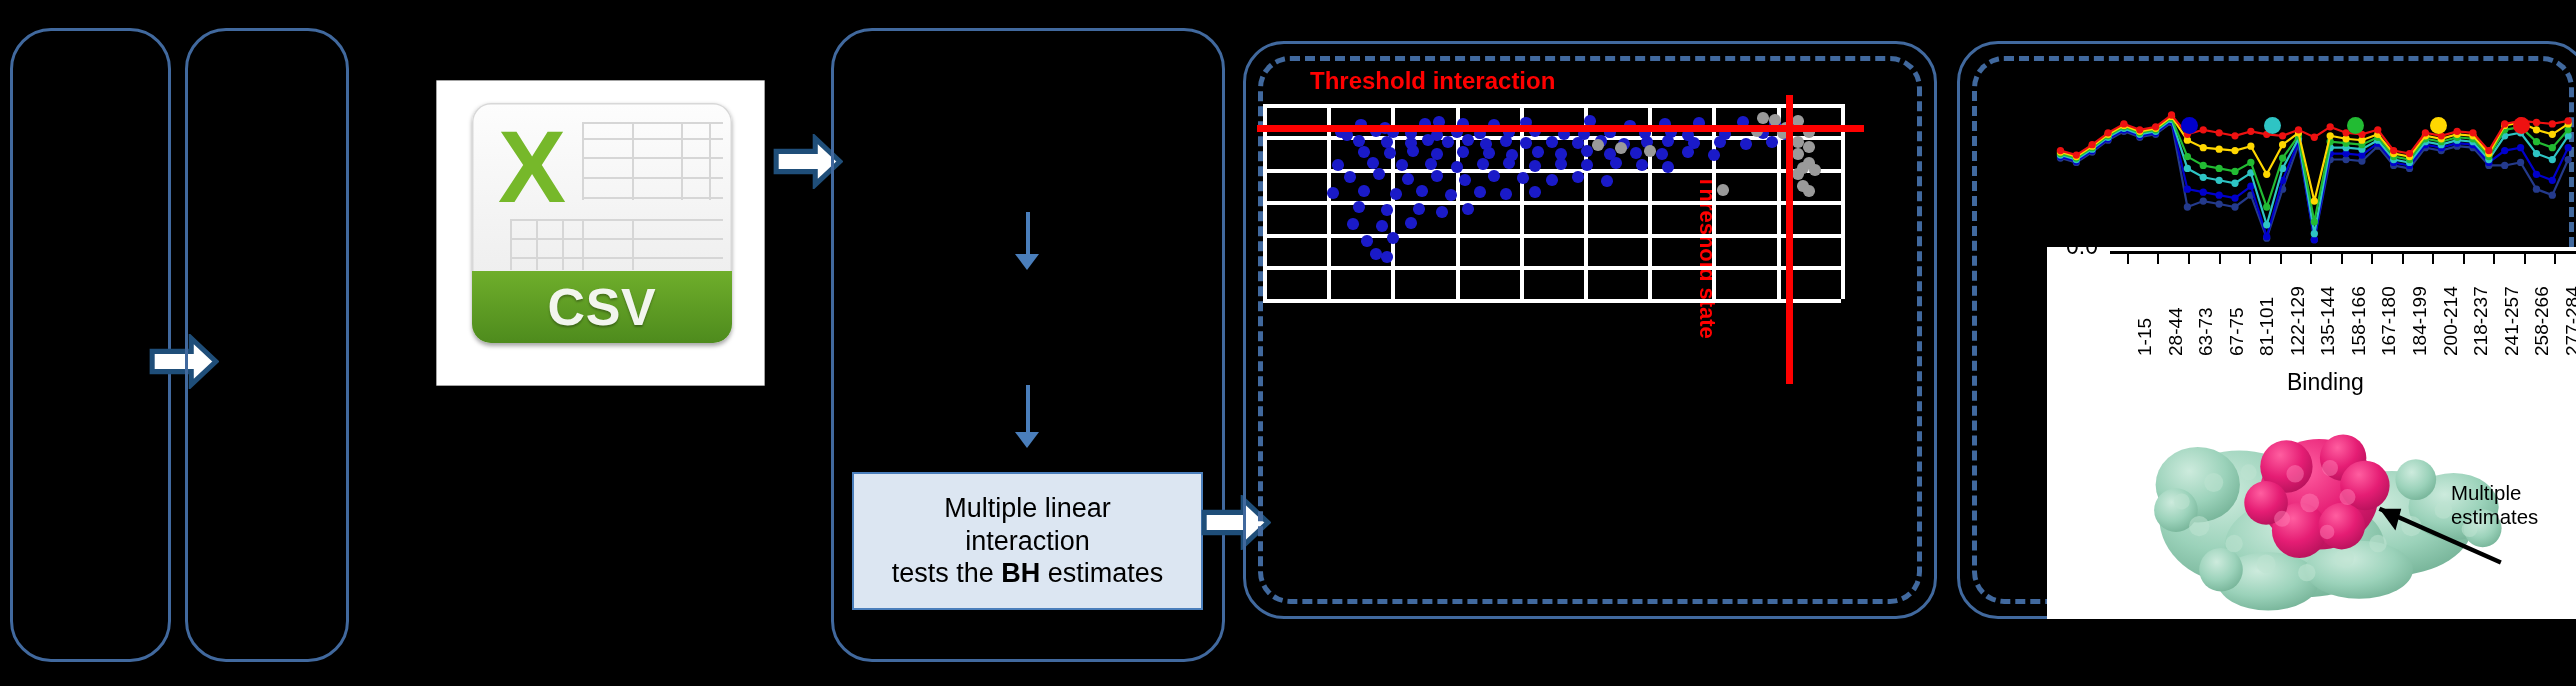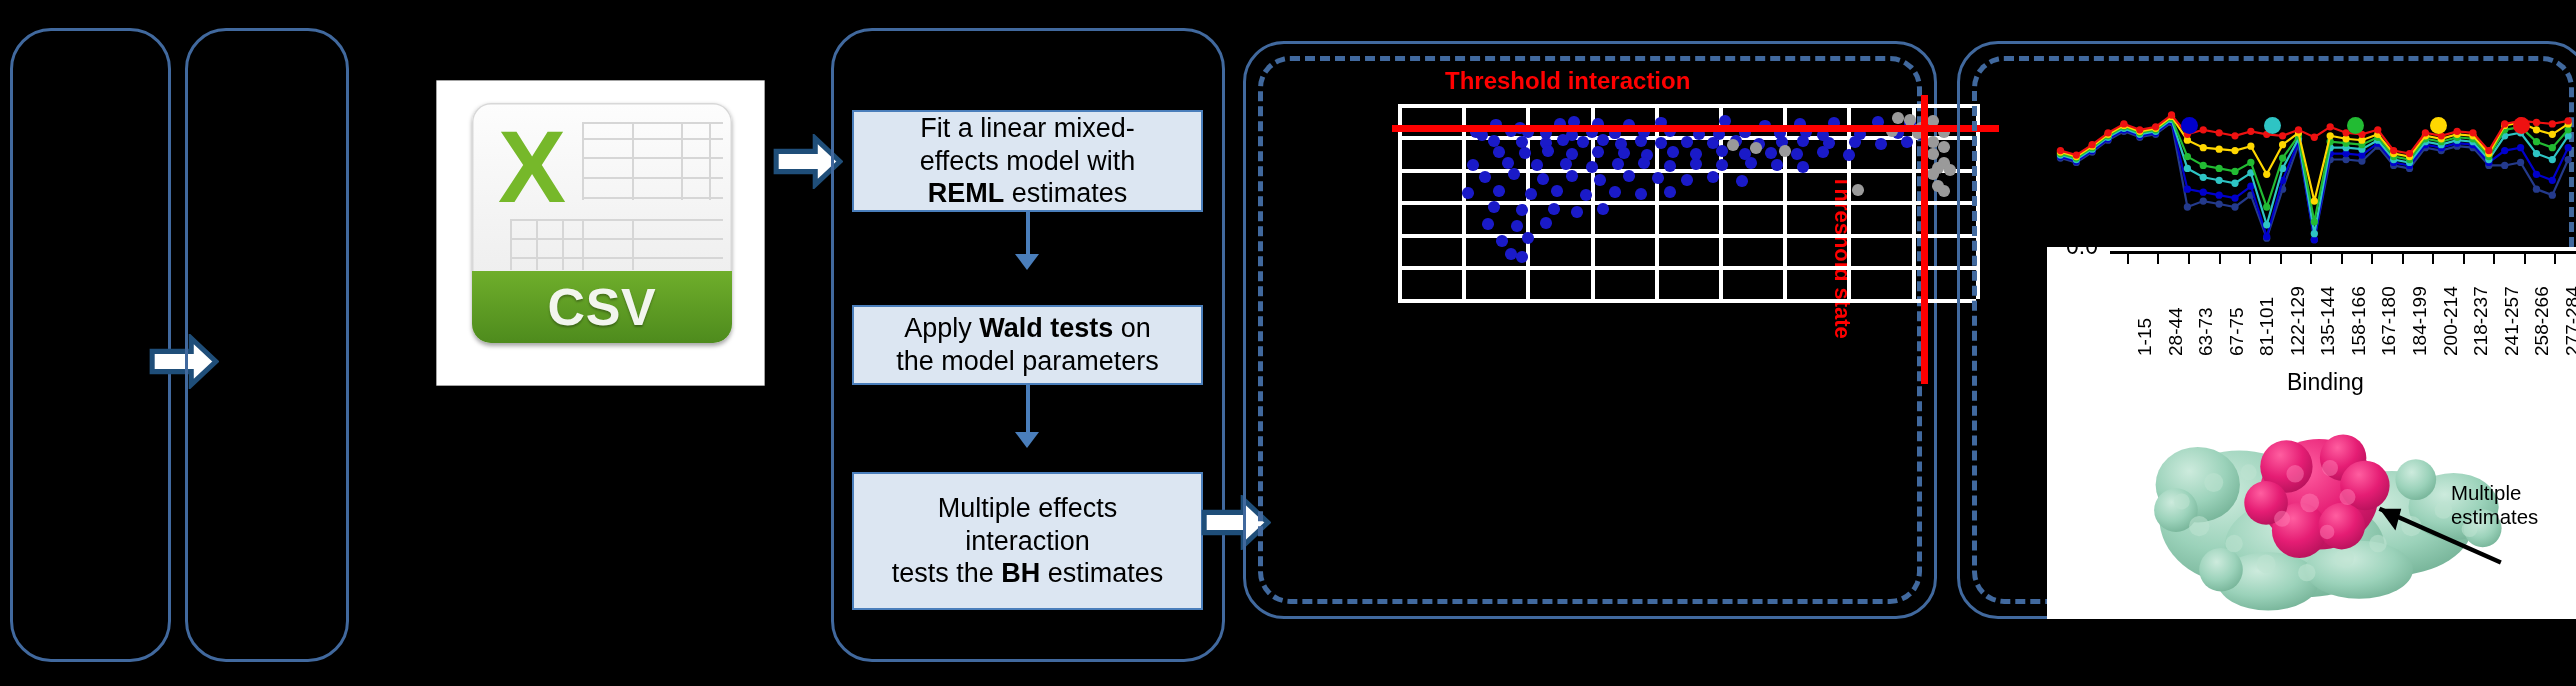--- a/index.html
+++ b/index.html
@@ -106,45 +106,39 @@
   </div>
 
   <div class="chev" style="left:773px;top:134px;width:70px;height:55px;">
     <svg width="70" height="55" viewBox="0 0 96 76">
       <polygon points="4,24 58,24 58,6 92,38 58,70 58,52 4,52" fill="#ffffff" stroke="#1F4E79" stroke-width="7" stroke-linejoin="miter"></polygon>
     </svg>
   </div>
 
   <div class="panel" style="left:831px;top:28px;width:394px;height:634px;"></div>
 
-  <div class="pbox" style="left:852px;top:110px;width:351px;height:102px;">
-    <div style="width:100%;"><span>Fit a linear mixed-</span><br><span>effects model with </span><br><b>REML</b><span> estimates</span></div>
-  </div>
   <div class="vconn" style="left:1026px;top:212px;height:45px;"></div>
   <div class="vhead" style="left:1015px;top:254px;"></div>
 
-  <div class="pbox" style="left:852px;top:305px;width:351px;height:80px;">
-    <div style="width:100%;"><span>Apply </span><b>Wald tests</b><span> on</span><br><span>the model parameters</span></div>
-  </div>
   <div class="vconn" style="left:1026px;top:385px;height:49px;"></div>
   <div class="vhead" style="left:1015px;top:432px;"></div>
 
   <div class="pbox" style="left:852px;top:472px;width:351px;height:138px;">
-    <div style="width:100%;"><span>Multiple effects</span><br><span>interaction</span><br><span>tests the </span><b>BH</b><span> estimates</span></div>
+    <div style="width:100%;"><span>Multiple linear</span><br><span>interaction</span><br><span>tests the </span><b>BH</b><span> estimates</span></div>
   </div>
 
   <div class="chev" style="left:1201px;top:495px;width:70px;height:55px;">
     <svg width="70" height="55" viewBox="0 0 96 76">
       <polygon points="4,24 58,24 58,6 92,38 58,70 58,52 4,52" fill="#ffffff" stroke="#1F4E79" stroke-width="7" stroke-linejoin="miter"></polygon>
     </svg>
   </div>
 
   <div class="panel dashed-inner" style="left:1243px;top:41px;width:694px;height:578px;"></div>
 
-  <div id="volcano" style="left:1311px;top:41px;width:694px;height:578px;padding-left:34px;">
+  <div id="volcano" style="left:1176px;top:41px;width:694px;height:578px;padding-left:34px;">
     <div class="vtitle" style="left:134px;top:26px;font-size:24px;">Threshold interaction</div>
     <div class="vthreshv" style="left:544px;top:134px;font-size:22px;">Threshold state</div>
     <div id="volcano-plotarea" style="position:absolute;left:87px;top:63px;width:578px;height:195px;">
         <div class="gridline" style="left: 0px; top: 0px; width: 4.4px; height: 195px;"></div>
         <div class="gridline" style="left: 64px; top: 0px; width: 4.4px; height: 195px;"></div>
         <div class="gridline" style="left: 128px; top: 0px; width: 4.4px; height: 195px;"></div>
         <div class="gridline" style="left: 193px; top: 0px; width: 4.4px; height: 195px;"></div>
         <div class="gridline" style="left: 257px; top: 0px; width: 4.4px; height: 195px;"></div>
         <div class="gridline" style="left: 321px; top: 0px; width: 4.4px; height: 195px;"></div>
         <div class="gridline" style="left: 385px; top: 0px; width: 4.4px; height: 195px;"></div>

